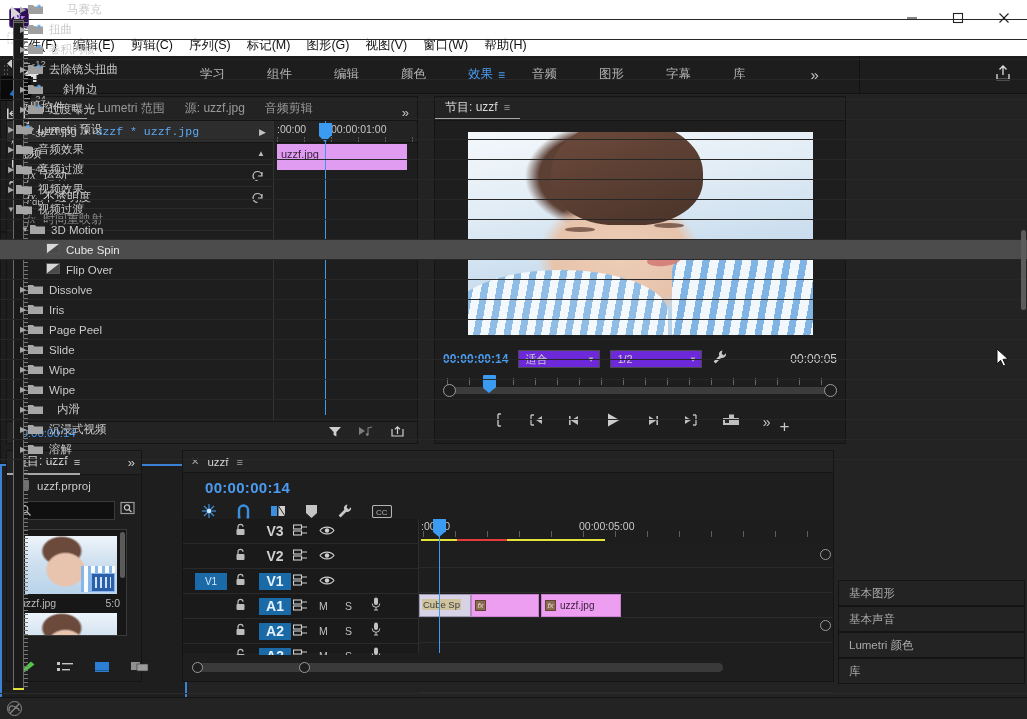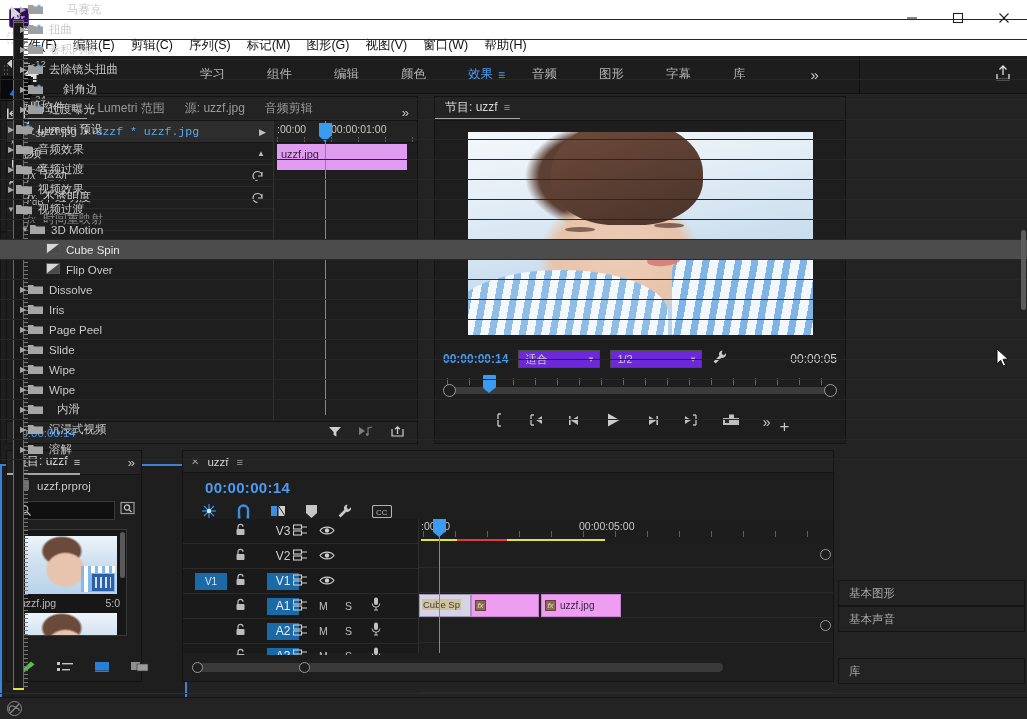--- a/index.html
+++ b/index.html
@@ -186,21 +186,21 @@
   .tl-tabs { height:22px; background:#232323; display:flex; align-items:center; gap:8px; padding-left:8px; border-bottom:1px solid #141414;}
   .tl-tabs .x { font-size:10px; color:#a0a0a0;}
   .tl-tabs .nm { font-size:11.5px; color:#d4d4d4;}
   .tl-tc { position:absolute; left:22px; top:28px; font-size:15px; color:#4b9bf0; font-weight:bold; letter-spacing:.3px;}
   .tl-tools { position:absolute; left:18px; top:52px; display:flex; gap:19px; align-items:center;}
   .tl-head { position:absolute; left:0; top:68px; width:236px; bottom:28px; background:#1a1a1a; border-right:1px solid #2e2e2e;}
   .trk { height:25px; display:flex; align-items:center; border-bottom:1px solid #2a2a2a; position:relative;}
   .trk .src { position:absolute; left:12px; width:32px; height:17px; background:#1b6aa8; color:#dbe9f6; font-size:10px;
       display:flex; align-items:center; justify-content:center;}
   .trk .lock { position:absolute; left:52px; }
-  .trk .nm { position:absolute; left:84px; width:32px; height:17px; font-size:12px; color:#cfcfcf; display:flex; align-items:center; justify-content:center;}
+  .trk .nm { position:absolute; left:76px; width:32px; height:17px; font-size:14px; color:#cfcfcf; display:flex; align-items:center; justify-content:center;font-weight:bold;}
   .trk .nm.on { background:#1b6aa8; color:#e7f1fb;}
   .trk .sync { position:absolute; left:110px; }
   .trk .eye { position:absolute; left:136px; }
   .trk .m { position:absolute; left:136px; font-size:10.5px; color:#c0c0c0;}
   .trk .s { position:absolute; left:162px; font-size:10.5px; color:#c0c0c0;}
   .trk .mic { position:absolute; left:188px; }
   .tl-ruler { position:absolute; left:236px; right:0; top:68px; height:24px; background:#1d1d1d;}
   .tl-ruler .lbl { position:absolute; top:1px; font-size:10.5px; color:#c8c8c8;}
   .tl-ruler i { position:absolute; bottom:6px; width:1px; height:6px; background:#5e5e5e;}
   .tl-workbar { position:absolute; left:0; bottom:2px; height:2px; }
@@ -1116,20 +1116,23 @@
       </span>
     </div>
   </div>
 
   <div class="cpanel" style="top:580px">
     <span>基本图形</span>
   </div>
   <div class="cpanel" style="top:606px">
     <span>基本声音</span>
   </div>
+  <div class="cpanel" style="top:632px">
+    <span>Lumetri 颜色</span>
+  </div>
   <div class="cpanel" style="top:658px">
     <span>库</span>
   </div>
 
   <div class="cursor-arrow">
     <svg width="14" height="21" viewBox="0 0 14 21">
         <path d="M1 1 L1 16 L4.6 12.3 L7.2 18 L9.6 16.9 L7 11.4 L12 11 Z" fill="#ffffff" stroke="#111" stroke-width="1"></path>
       </svg>
   </div>
 

